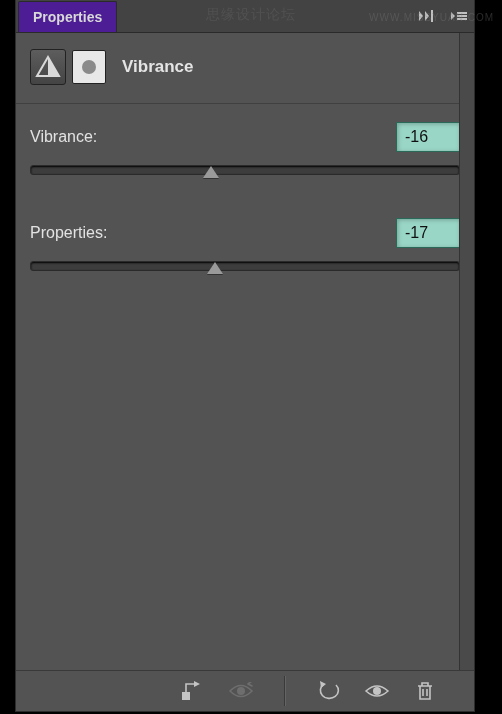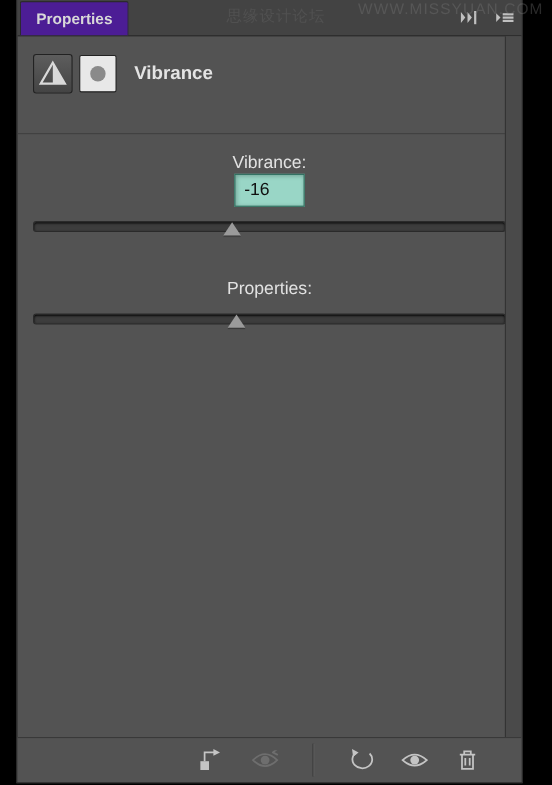--- a/index.html
+++ b/index.html
@@ -1,32 +1,32 @@
 <!DOCTYPE html>
 <html><head>
 <meta charset="utf-8">
 <style>
   html,body{margin:0;padding:0;background:#000;width:502px;height:714px;font-family:"Segoe UI",Tahoma,Arial,sans-serif;overflow:hidden;}
   .page{position:relative;width:502px;height:714px;}
   .watermark1{position:absolute;top:6px;left:50%;transform:translateX(-50%);font-size:14px;color:#6a6a6a;opacity:.35;letter-spacing:1px;z-index:50;}
-  .watermark2{position:absolute;top:0;right:8px;font-size:14px;color:#7a7a7a;opacity:.35;letter-spacing:1px;z-index:50;}
+  .watermark2{position:absolute;top:12px;right:8px;font-size:10px;color:#7a7a7a;opacity:.35;letter-spacing:1px;z-index:50;}
   .panel{position:absolute;top:0;left:15px;width:460px;height:712px;background:#535353;border:1px solid #2d2d2d;border-top:none;box-sizing:border-box;}
   .tabbar{height:32px;background:#434343;border-bottom:1px solid #2a2a2a;position:relative;display:flex;align-items:flex-end;}
   .tab{height:30px;background:#4c1d95;border:1px solid #2a2a2a;border-bottom:none;margin-left:2px;padding:0 14px;display:flex;align-items:center;font-size:14px;font-weight:bold;color:#d8d8d8;border-radius:2px 2px 0 0;}
   .tab-ctrls{position:absolute;right:2px;top:2px;height:28px;display:flex;align-items:center;gap:6px;}
   .tb-btn{width:26px;height:26px;display:flex;align-items:center;justify-content:center;cursor:pointer;}
   .tb-btn svg{fill:#c0c0c0;}
-  .hdr{display:flex;align-items:center;padding:16px 14px 36px 14px;border-bottom:1px solid #404040;}
+  .hdr{display:flex;align-items:center;padding:16px 14px 18px 14px;border-bottom:1px solid #404040;}
   .adj-icon{width:34px;height:34px;background:linear-gradient(180deg,#5d5d5d,#444);border:1px solid #222;border-radius:3px;display:flex;align-items:center;justify-content:center;}
   .mask-icon{width:32px;height:32px;margin-left:6px;background:#e8e8e8;border:1px solid #222;border-radius:2px;display:flex;align-items:center;justify-content:center;}
   .mask-icon .dot{width:14px;height:14px;border-radius:50%;background:#8a8a8a;}
   .adj-title{margin-left:16px;font-size:17px;font-weight:bold;color:#e4e4e4;}
   .body{padding:18px 14px 8px 14px;}
   .row{margin-bottom:40px;}
-  .row-top{display:flex;justify-content:space-between;align-items:center;margin-bottom:10px;flex-direction:column;}
+  .row-top{display:flex;justify-content:space-between;align-items:center;margin-bottom:10px;}
   .label{font-size:16px;color:#e2e2e2;}
   .valbox{width:64px;height:30px;background:#99d6c6;border:1px solid #2a6858;color:#101010;font-size:16px;display:flex;align-items:center;padding:0 8px;box-sizing:border-box;box-shadow:inset 1px 1px 4px rgba(0,0,0,.25);}
   .slider{position:relative;height:16px;}
   .track{position:absolute;top:3px;left:0;right:0;height:8px;background:#3d3d3d;border:1px solid #2a2a2a;border-radius:3px;box-shadow:inset 0 1px 2px #000;}
   .thumb{position:absolute;top:4px;width:0;height:0;border-left:8px solid transparent;border-right:8px solid transparent;border-bottom:12px solid #9a9a9a;filter:drop-shadow(0 1px 0 #333);}
   .scroll-gutter{position:absolute;top:33px;right:0;width:14px;bottom:40px;background:#4a4a4a;border-left:1px solid #333;}
   .footer{position:absolute;left:0;right:0;bottom:0;height:40px;background:#535353;border-top:1px solid #393939;display:flex;align-items:center;justify-content:flex-end;padding-right:34px;gap:28px;}
   .footer .grp{display:flex;align-items:center;gap:18px;}
   .f-btn{width:30px;height:30px;display:flex;align-items:center;justify-content:center;cursor:pointer;}
   .sep{width:1px;height:30px;background:#3a3a3a;border-right:1px solid #646464;}
@@ -84,20 +84,21 @@
         <div class="valbox">-16</div>
       </div>
       <div class="slider">
         <div class="track"></div>
         <div class="thumb" style="left:calc(42% - 8px)"></div>
       </div>
     </div>
     <div class="row">
       <div class="row-top">
         <div class="label">Properties:</div>
+        <div class="valbox">-17</div>
       </div>
       <div class="slider">
         <div class="track"></div>
         <div class="thumb" style="left:calc(43% - 8px)"></div>
       </div>
     </div>
   </div>
 
   <div class="scroll-gutter"></div>
 

